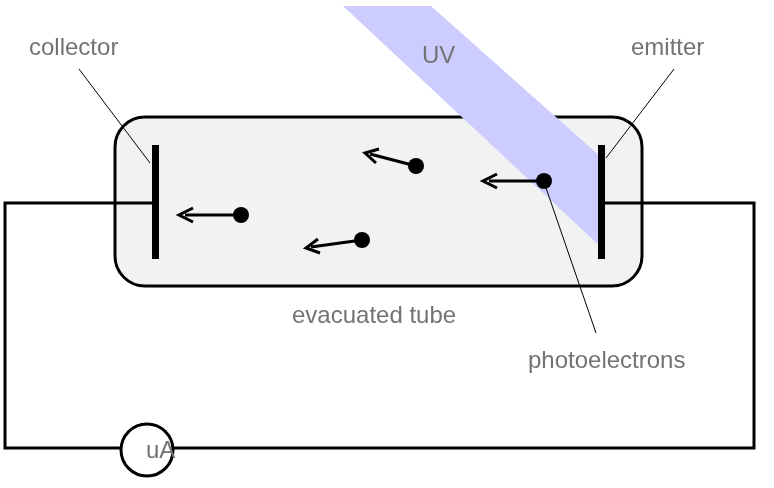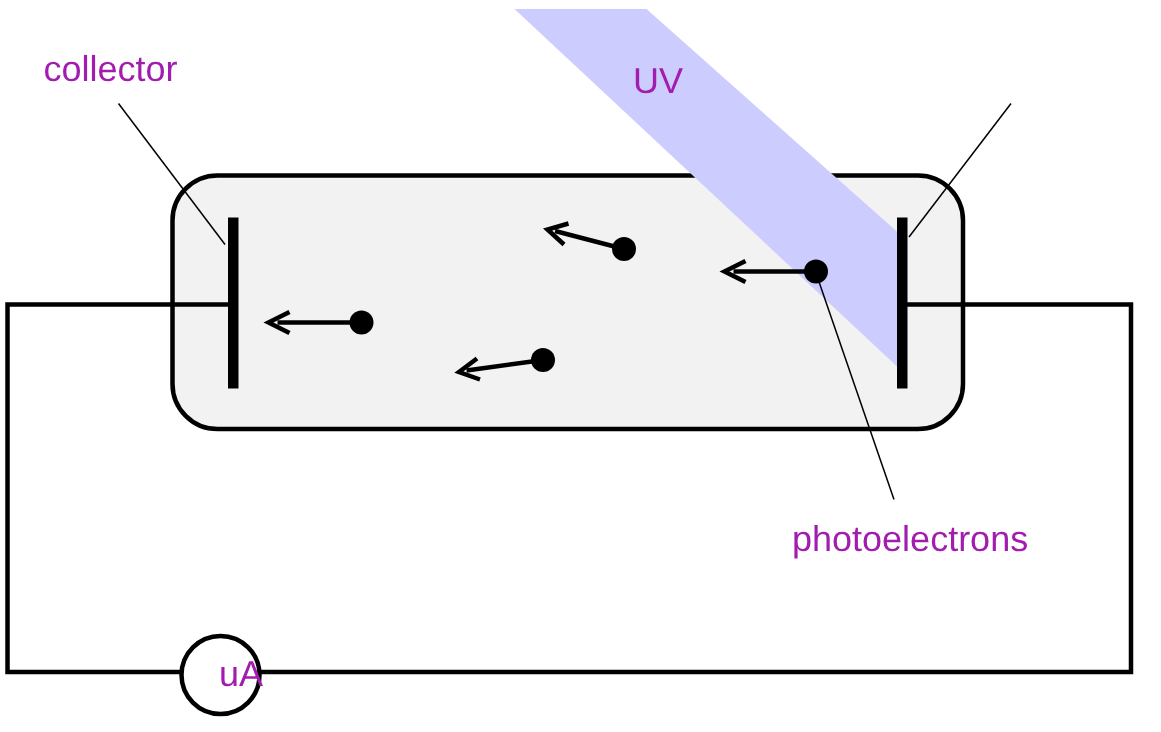--- a/index.html
+++ b/index.html
@@ -1,18 +1,18 @@
 <!DOCTYPE html>
 <html><head>
 <meta charset="utf-8">
 <style>
   html,body{margin:0;padding:0;background:#ffffff;}
   #stage{position:relative;width:774px;height:488px;overflow:hidden;background:#fff;}
   svg{position:absolute;left:0;top:0;}
-  .lbl{position:absolute;font-family:"Liberation Sans",sans-serif;font-size:24px;color:#a21caf;white-space:nowrap;line-height:1;}
+  .lbl{position:absolute;font-family:"Liberation Sans",sans-serif;font-size:24px;color:#737373;white-space:nowrap;line-height:1;}
 </style>
 </head>
 <body>
 
 <div id="stage">
   <svg width="774" height="488" viewBox="0 0 774 488">
 
     <path d="M155 203 H5 V448 H120 M174 448 H754 V203 H602" fill="none" stroke="#000" stroke-width="3"></path>
 
     <rect x="115" y="117" width="527" height="169" rx="30" ry="30" fill="#f2f2f2" stroke="#000" stroke-width="3"></rect>
@@ -47,16 +47,18 @@
     <g>
       <line x1="544" y1="181" x2="489" y2="181" stroke="#000" stroke-width="3"></line>
       <path d="M497 174 L483 181 L497 188" fill="none" stroke="#000" stroke-width="3"></path>
       <circle cx="544" cy="181" r="8" fill="#000"></circle>
     </g>
 
     <circle cx="147" cy="450" r="26" fill="#fff" stroke="#000" stroke-width="3"></circle>
   </svg>
 
   <div class="lbl" style="left:29px;top:35px;">collector</div>
+  <div class="lbl" style="left:631px;top:35px;">emitter</div>
   <div class="lbl" style="left:422px;top:43px;">UV</div>
+  <div class="lbl" style="left:292px;top:303px;">evacuated tube</div>
   <div class="lbl" style="left:528px;top:348px;text-align:right;">photoelectrons</div>
   <div class="lbl" style="left:146px;top:438px;">uA</div>
 </div>
 
 </body></html>

